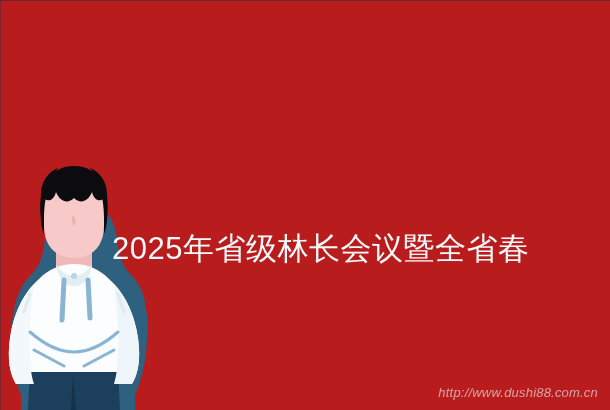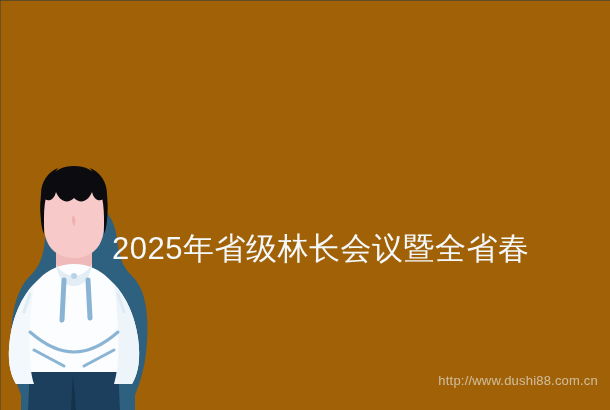--- a/index.html
+++ b/index.html
@@ -5,21 +5,21 @@
   html, body {
     margin: 0;
     padding: 0;
     background: #ffffff;
   }
   #poster {
     position: relative;
     width: 610px;
     height: 410px;
     overflow: hidden;
-    background: #a16207;
+    background: #b91c1c;
     font-family: "Liberation Sans", "DejaVu Sans", sans-serif;
   }
   
   #poster::after {
     content: "";
     position: absolute;
     inset: 0;
     pointer-events: none;
     box-shadow: inset 0 1px 0 rgba(18, 52, 74, .45),
                 inset 1px 0 0 rgba(18, 52, 74, .35);
@@ -48,25 +48,26 @@
     font-weight: 400;
     white-space: pre;
   }
   .headline .line-2 { padding-left: 12px; display: block; }
   .headline .line-1 { display: block; }
 
   
   .watermark {
     position: absolute;
     right: 12px;
-    bottom: 22px;
+    bottom: 10px;
     color: rgba(236, 244, 248, .62);
     font-size: 13px;
     letter-spacing: .2px;
     white-space: nowrap;
+    font-style: italic;
   }
 </style>
 </head>
 <body>
 
 <div id="poster">
 
   <div class="figure-art">
     <svg width="150" height="250" viewBox="0 0 150 250" xmlns="http://www.w3.org/2000/svg">
 

